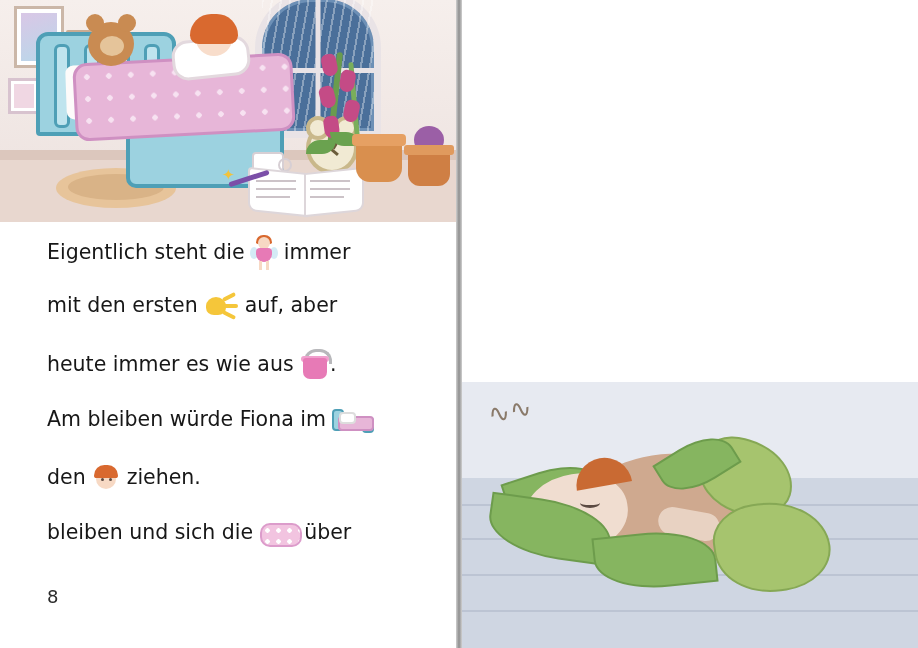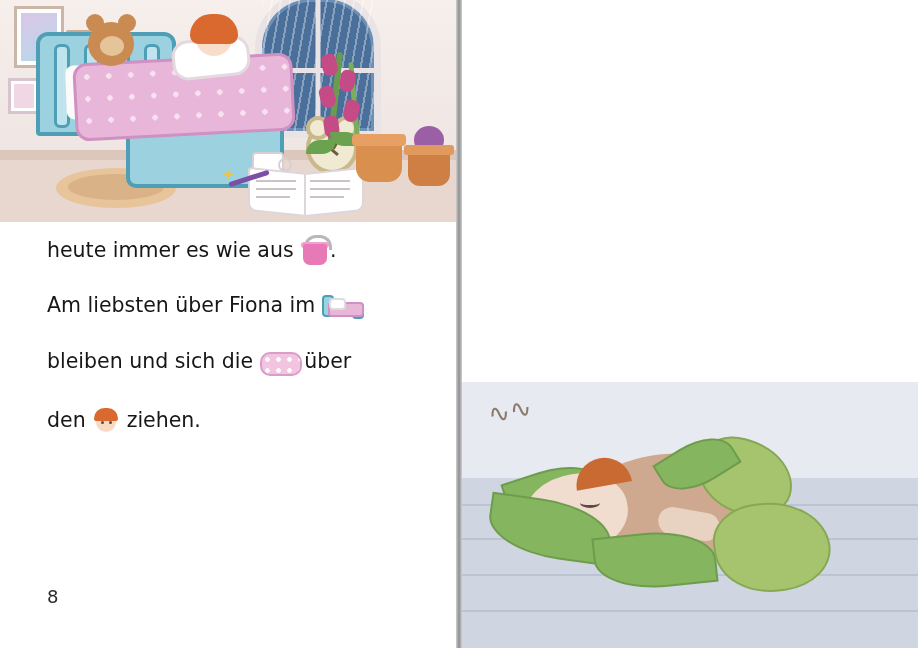--- a/index.html
+++ b/index.html
@@ -217,45 +217,60 @@
       <div class="bell" style="left:324px;top:116px;transform:rotate(-8deg)"></div>
       <div class="leafy" style="left:330px;top:132px;"></div>
       <div class="leafy" style="left:306px;top:140px;transform:scaleX(-1)"></div>
       <div class="plant-pot"></div>
       <div class="pot2-f"></div>
       <div class="pot2"></div>
     </div>
 
     <div class="text-block tl">
 
-
+      <span class="line">
+        <span>Eigentlich steht die </span><span class="ico ico-fairy">
+          <span class="f-wing" style="left:-1px"></span><span class="f-wing" style="right:-1px"></span>
+          <span class="f-hair"></span><span class="f-head"></span><span class="f-dress"></span>
+          <span class="f-leg" style="left:8px"></span><span class="f-leg" style="left:15px"></span>
+        </span><span> immer</span>
+      </span>
+
+      <span class="line">
+        <span>mit den ersten </span><span class="ico ico-sun">
+          <span class="s-core"></span>
+          <span class="ray" style="left:18px;top:2px;width:14px;transform:rotate(-28deg)"></span>
+          <span class="ray" style="left:19px;top:11px;width:15px"></span>
+          <span class="ray" style="left:18px;top:20px;width:14px;transform:rotate(26deg)"></span>
+        </span><span> auf, aber</span>
+      </span>
 
       <span class="line">
         <span>heute immer es wie aus </span><span class="ico ico-bucket">
           <span class="b-handle"></span><span class="b-rim"></span><span class="b-body"></span>
         </span><span>.</span>
       </span>
 
       <span class="line">
-        <span>Am liebsten über Fiona im </span><span class="ico ico-bed">
+        <span>Am bleiben würde Fiona im </span><span class="ico ico-bed">
           <span class="bd-head"></span><span class="bd-foot"></span><span class="bd-mat"></span><span class="bd-pil"></span>
         </span>
-      </span>
-
-      <span class="line">
-        <span>bleiben und sich die </span><span class="ico ico-pillow">
-          <span class="p-b"></span>
-        </span><span> über</span>
       </span>
 
       <span class="line">
         <span>den </span><span class="ico ico-head">
           <span class="h-face"></span><span class="h-hair"></span>
           <span class="h-eye" style="left:9px"></span><span class="h-eye" style="left:17px"></span>
         </span><span> ziehen.</span>
+      </span>
+
+      <span class="line">
+        <span>bleiben und sich die </span><span class="ico ico-pillow">
+          <span class="p-b"></span>
+        </span><span> über</span>
       </span>
 
     </div>
 
     <div class="page-num">8</div>
   </div>
 
   <div class="gutter"></div>
 
   <div class="page page-right">

